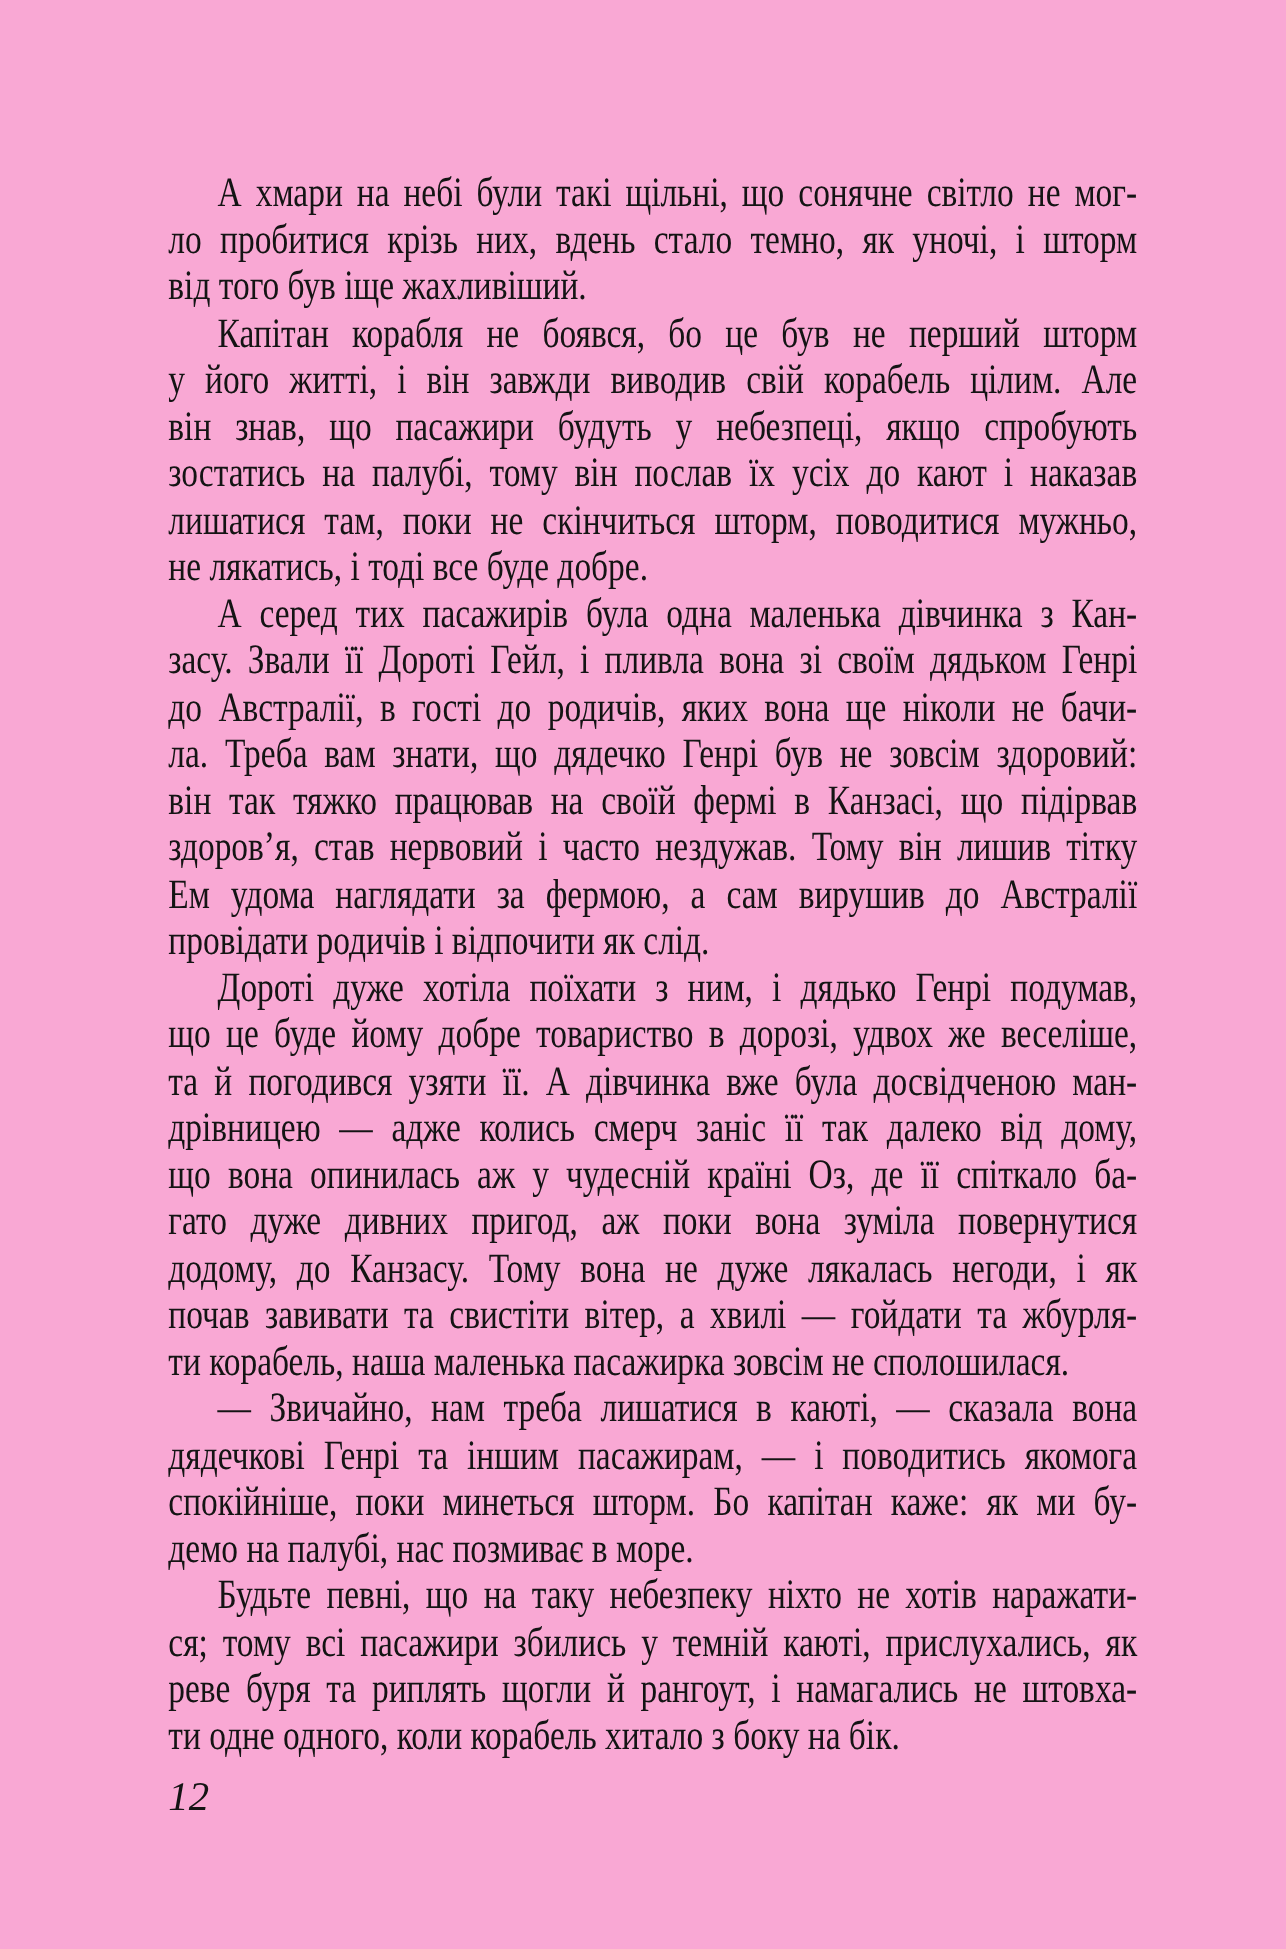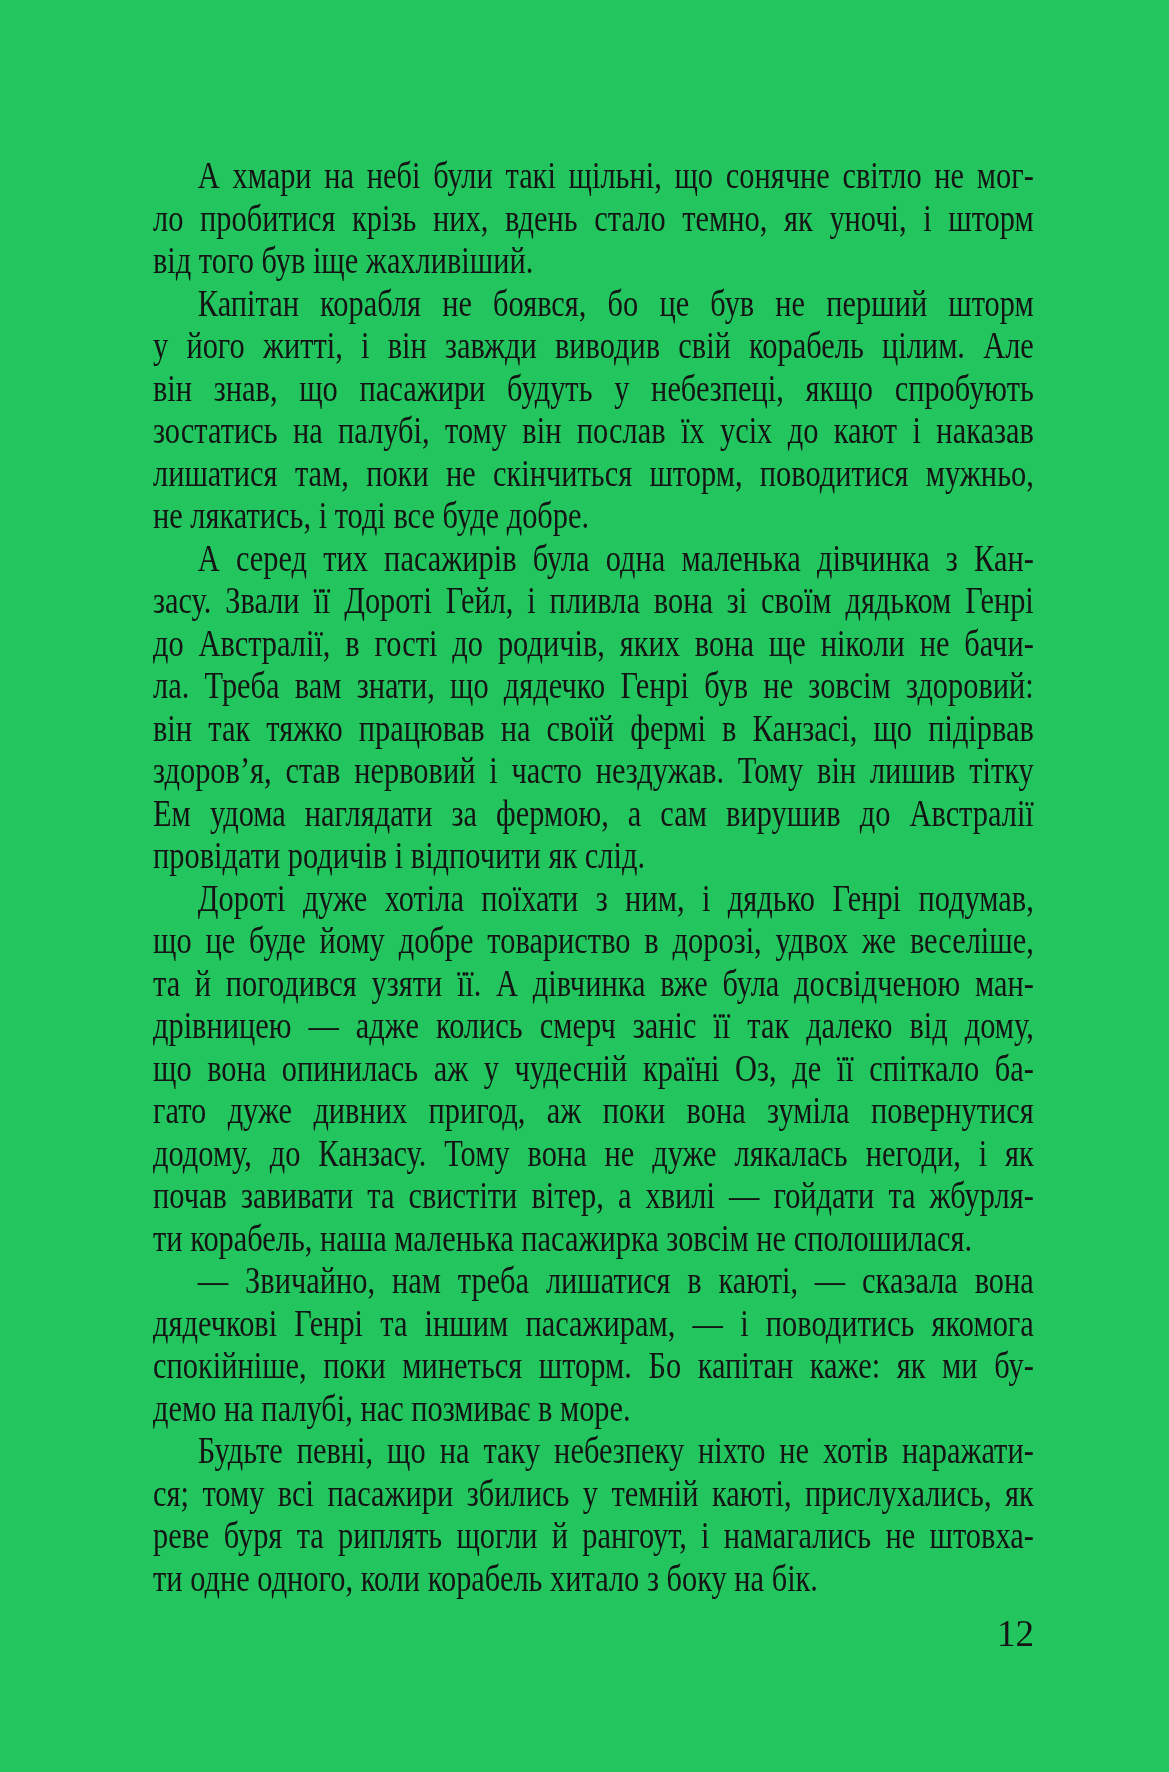--- a/index.html
+++ b/index.html
@@ -4,21 +4,21 @@
 <style>
   html, body {
     margin: 0;
     padding: 0;
     background: #ffffff;
   }
   .page {
     position: relative;
     width: 1169px;
     height: 1772px;
-    background: #22c55e;
+    background: #f9a8d4;
     overflow: hidden;
     font-family: "Liberation Serif", "DejaVu Serif", serif;
     color: #141414;
   }
   
   .text-block {
     position: absolute;
     left: 153px;
     top: 154px;
     width: 1101px;
@@ -32,21 +32,22 @@
     text-align-last: justify;
     color: #141414;
   }
   .line.para-first { text-indent: 56px; }
   .line.para-last  { text-align-last: left; }
   .page-number {
     position: absolute;
     left: 153px;
     top: 1613px;
     width: 881px;
-    text-align: right;
+    text-align: left;
+    font-style: italic;
     font-size: 37px;
     line-height: 42px;
     color: #141414;
   }
 </style>
 </head>
 <body>
 
 <div class="page">
   <div class="text-block">

